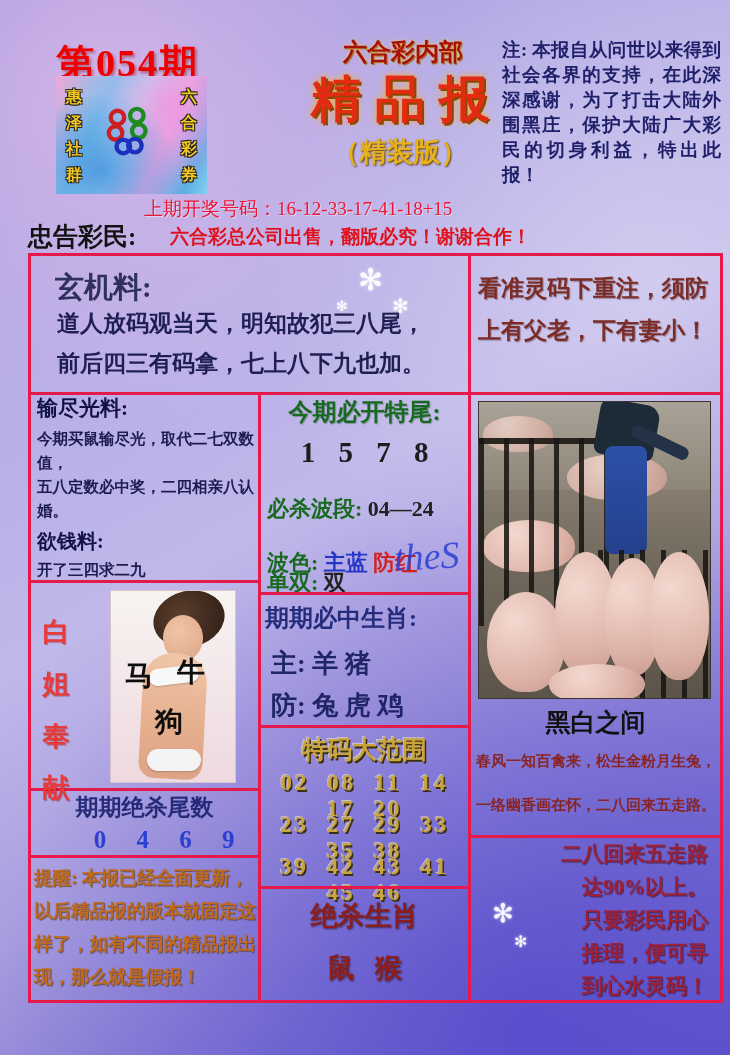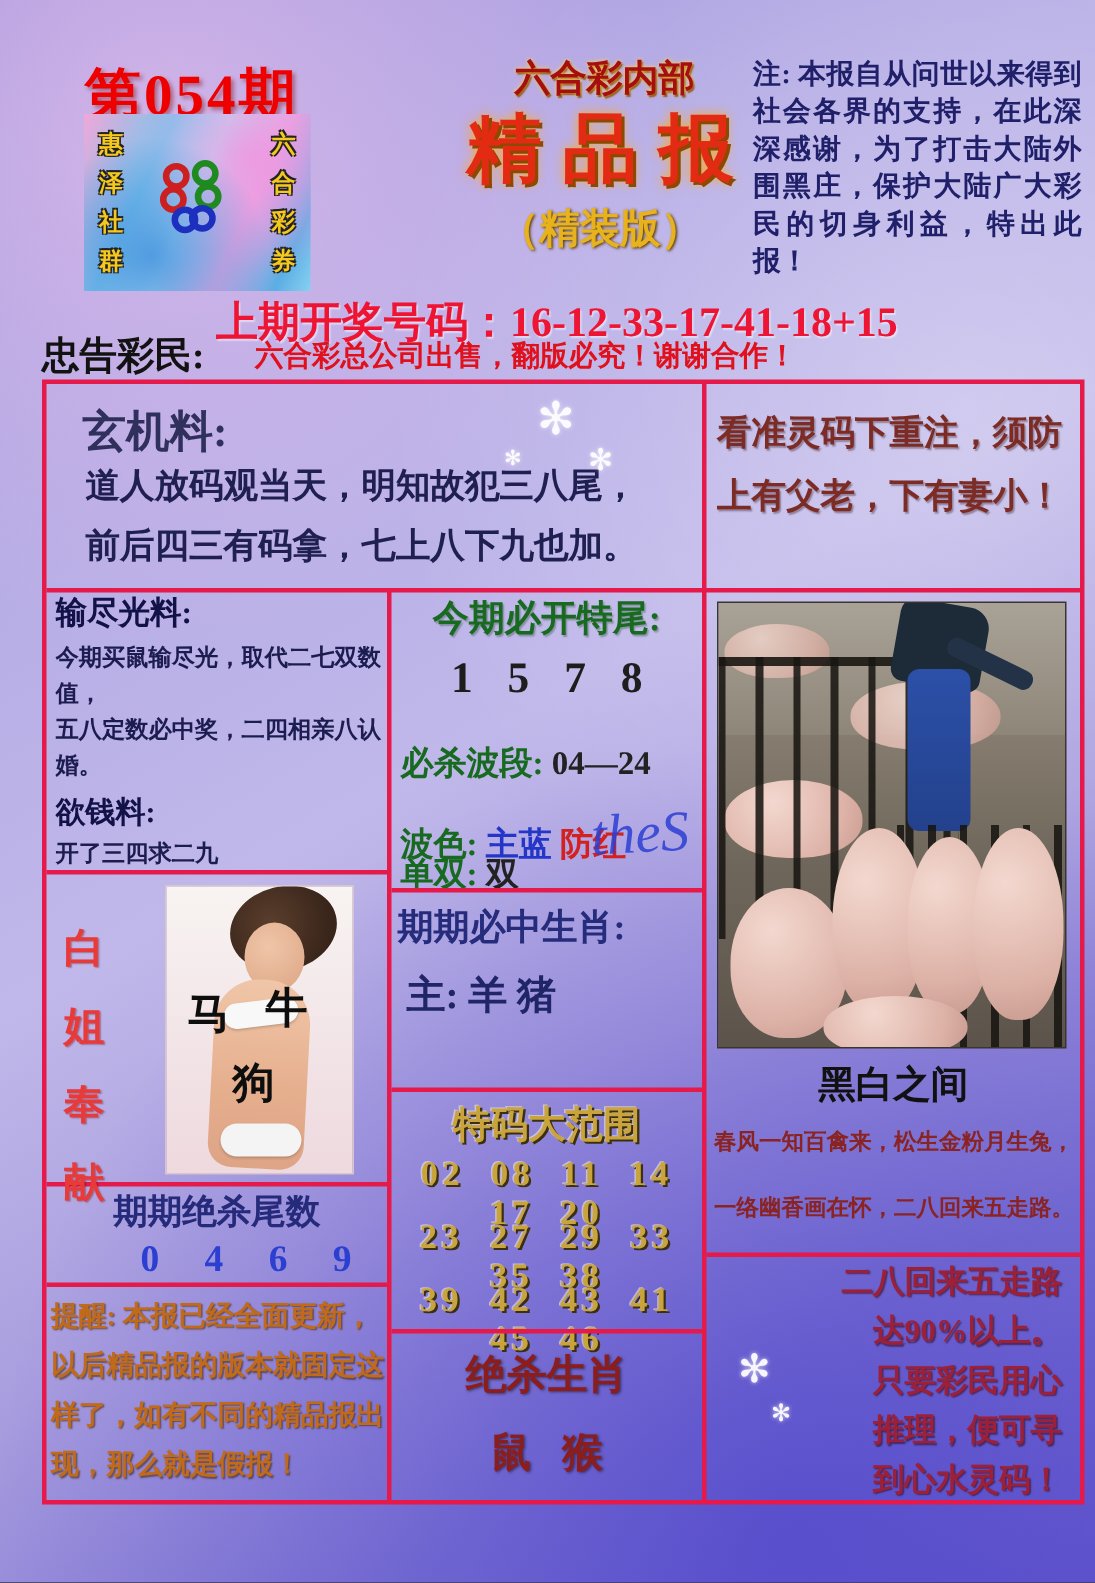--- a/index.html
+++ b/index.html
@@ -30,21 +30,21 @@
   .rings { position:absolute; left:50%; top:48%; transform:translate(-50%,-50%); }
   .kicker { left:318px; top:36px; width:170px; text-align:center; font-size:24px; font-weight:bold;
             color:#a50f0f; text-shadow:0 0 3px #ffd24a,1px 1px 1px #7a3a00; }
   .masthead { left:286px; top:66px; width:228px; text-align:center; font-size:50px; font-weight:bold;
               color:#e32a12; letter-spacing:14px; text-indent:14px;
               text-shadow:2px 2px 0 #8a4a00, 0 0 7px #ffa820; }
   .edition { left:288px; top:134px; width:224px; text-align:center; font-size:27px; font-weight:bold;
              color:#e8b21c; text-shadow:1px 1px 2px #5a3a00; }
   .pub-note { left:502px; top:38px; width:219px; font-size:18.5px; font-weight:bold;
               color:#20206a; line-height:25px; text-align:justify; }
-  .lastdraw { left:144px; top:196px; font-size:28px; font-weight:bold; color:#ee1433;
+  .lastdraw { left:144px; top:196px; font-size:19px; font-weight:normal; color:#ee1433;
               text-shadow:1px 1px 1px rgba(255,255,255,0.5); }
   .advice-label { left:28px; top:220px; font-size:25px; font-weight:bold; color:#121212; }
   .advice-text  { left:170px; top:224px; font-size:19px; font-weight:bold; color:#e0101c; }
 
   
   .frame { left:28px; top:253px; width:695px; height:750px; border:3px solid #e5194a; }
   .vline,.hline { position:absolute; background:#e5194a; z-index:1; }
   .content { position:absolute; z-index:2; }
 
   .xuanji-title { left:24px; top:12px; font-size:29px; font-weight:bold; color:#30305c; }
@@ -231,20 +231,24 @@
     <div class="tewei-line" style="top:312px;">
       <span class="green">单双:</span>
       <span class="dark-t">双</span>
     </div>
 
     <div class="content shengxiao-title">期期必中生肖:</div>
     <div class="shengxiao-line" style="top:390px;">
       <span>主:</span>
       <span>羊 猪</span>
     </div>
+    <div class="shengxiao-line" style="top:432px;">
+      <span>防:</span>
+      <span>兔 虎 鸡</span>
+    </div>
 
     <div class="content dfw-title mid-center gold">特码大范围</div>
     <div class="dfw-row mid-center gold" style="top:514px;">02 08 11 14 17 20</div>
     <div class="dfw-row mid-center gold" style="top:556px;">23 27 29 33 35 38</div>
     <div class="dfw-row mid-center gold" style="top:598px;">39 42 43 41 45 46</div>
 
     <div class="content juesha-title mid-center">绝杀生肖</div>
     <div class="content juesha-value mid-center">鼠 猴</div>
 
     <div class="content photo-pigs">

